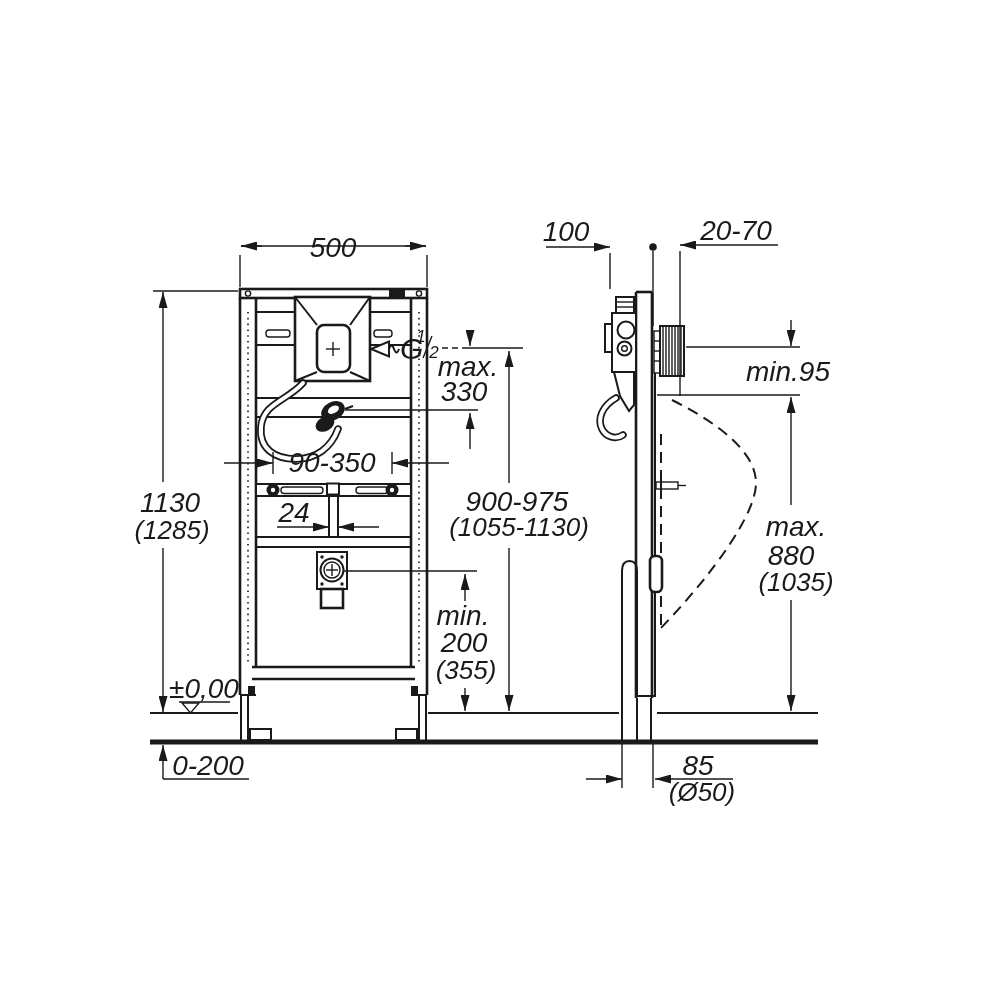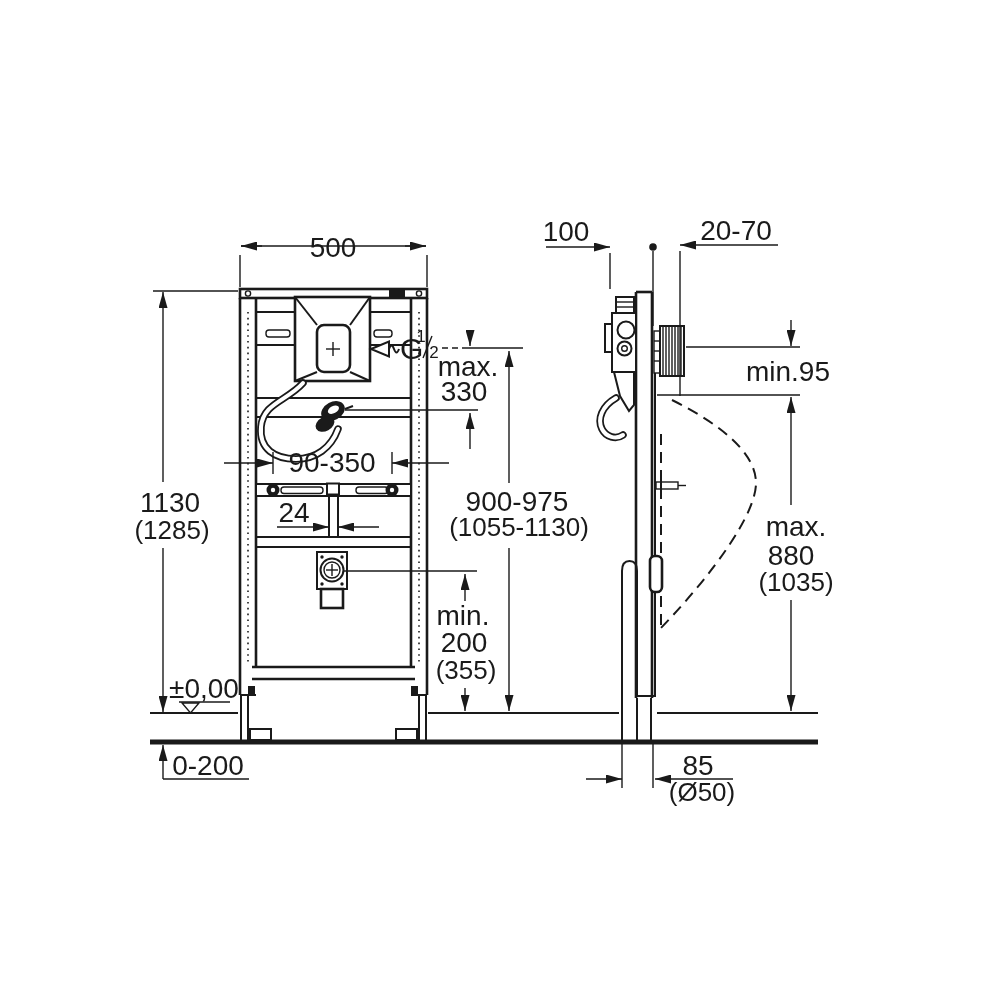--- a/index.html
+++ b/index.html
@@ -1,17 +1,17 @@
 <!DOCTYPE html>
 <html><head>
 <meta charset="utf-8">
 <style>
   :root{ --ink:#1a1a1a; --bg:#ffffff; }
   html,body{ margin:0; padding:0; background:var(--bg); }
-  .sheet{ width:976px; height:1000px; background:var(--bg); position:relative; }
+  .sheet{ width:976px; height:1000px; background:var(--bg); position:relative;font-style:italic; }
   svg{ display:block; }
   svg text{ font-family:"Liberation Sans", sans-serif; fill:var(--ink); }
   .t  { font-size:28px; text-anchor:middle; }
   .t2 { font-size:26px; text-anchor:middle; }
   .tg { font-size:30px; text-anchor:start; }
   .ts { font-size:17px; text-anchor:middle; }
   .s3 { stroke:var(--ink); stroke-width:2.6; fill:none; }
   .s2 { stroke:var(--ink); stroke-width:2;   fill:none; }
   .thin{ stroke:var(--ink); stroke-width:1.4; fill:none; }
   .thick{ stroke:var(--ink); stroke-width:5; fill:none; }

